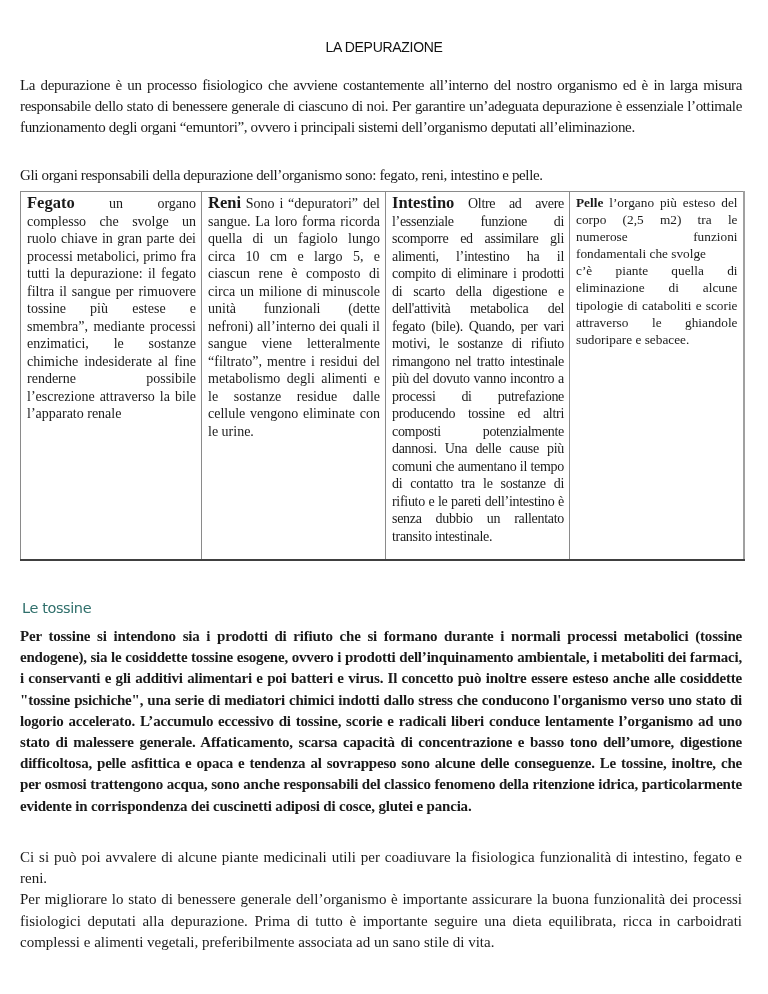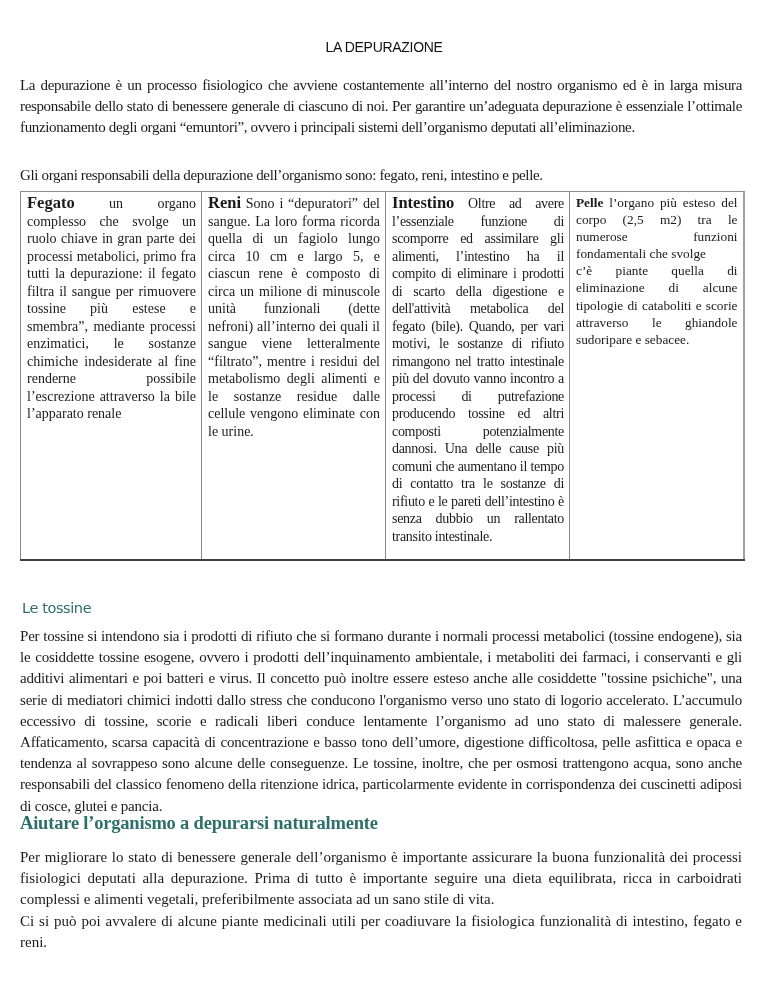--- a/index.html
+++ b/index.html
@@ -28,21 +28,21 @@
     text-align: justify; font-size: 14px; line-height: 17.5px;
   }
   table.organs td .organ-name { font-weight: bold; font-size: 16.5px; }
   table.organs td.c4 { font-size: 13.3px; line-height: 17.1px; }
   table.organs td.c4 .organ-name { font-size: 13.3px; }
   .c3 .narrow-lines { letter-spacing: -0.3px; }
   .h-tossine {
     position: absolute; left: 22px; top: 600px;
     font-family: "DejaVu Sans", sans-serif; font-weight: normal; font-size: 14.5px; color: #2f6f6b; letter-spacing: -0.4px;
   }
-  .p3 { top: 626px; letter-spacing: -0.2px; }
+  .p3 { top: 626px; letter-spacing: -0.2px; font-weight: bold; }
   .h-aiutare {
     position: absolute; left: 20px; top: 813px;
     font-family: "Liberation Serif", serif; font-weight: bold; font-size: 18.5px; color: #2f6f6b; letter-spacing: -0.2px;
   }
   .p4 { top: 847px; }
   .last-line { text-align-last: left; }
 </style>
 </head>
 <body>
 
@@ -79,20 +79,19 @@
         <div>c’è piante quella di eliminazione di alcune tipologie di cataboliti e scorie attraverso le ghiandole sudoripare e sebacee.</div>
       </td>
     </tr>
   </tbody>
     </table>
 
   <div class="h-tossine">Le tossine</div>
 
   <div class="para p3 last-line">Per tossine si intendono sia i prodotti di rifiuto che si formano durante i normali processi metabolici (tossine endogene), sia le cosiddette tossine esogene, ovvero i prodotti dell’inquinamento ambientale, i metaboliti dei farmaci, i conservanti e gli additivi alimentari e poi batteri e virus. Il concetto può inoltre essere esteso anche alle cosiddette "tossine psichiche", una serie di mediatori chimici indotti dallo stress che conducono l'organismo verso uno stato di logorio accelerato. L’accumulo eccessivo di tossine, scorie e radicali liberi conduce lentamente l’organismo ad uno stato di malessere generale. Affaticamento, scarsa capacità di concentrazione e basso tono dell’umore, digestione difficoltosa, pelle asfittica e opaca e tendenza al sovrappeso sono alcune delle conseguenze. Le tossine, inoltre, che per osmosi trattengono acqua, sono anche responsabili del classico fenomeno della ritenzione idrica, particolarmente evidente in corrispondenza dei cuscinetti adiposi di cosce, glutei e pancia.</div>
 
-  <div class="h-aiutare">Aiutare l’organismo a depurarsi naturalmente</div>
 
   <div class="para p4">
+    <div class="last-line">Ci si può poi avvalere di alcune piante medicinali utili per coadiuvare la fisiologica funzionalità di intestino, fegato e reni.</div>
     <div class="last-line">Per migliorare lo stato di benessere generale dell’organismo è importante assicurare la buona funzionalità dei processi fisiologici deputati alla depurazione. Prima di tutto è importante seguire una dieta equilibrata, ricca in carboidrati complessi e alimenti vegetali, preferibilmente associata ad un sano stile di vita.</div>
-    <div class="last-line">Ci si può poi avvalere di alcune piante medicinali utili per coadiuvare la fisiologica funzionalità di intestino, fegato e reni.</div>
   </div>
 
 </div>
 
 </body></html>

